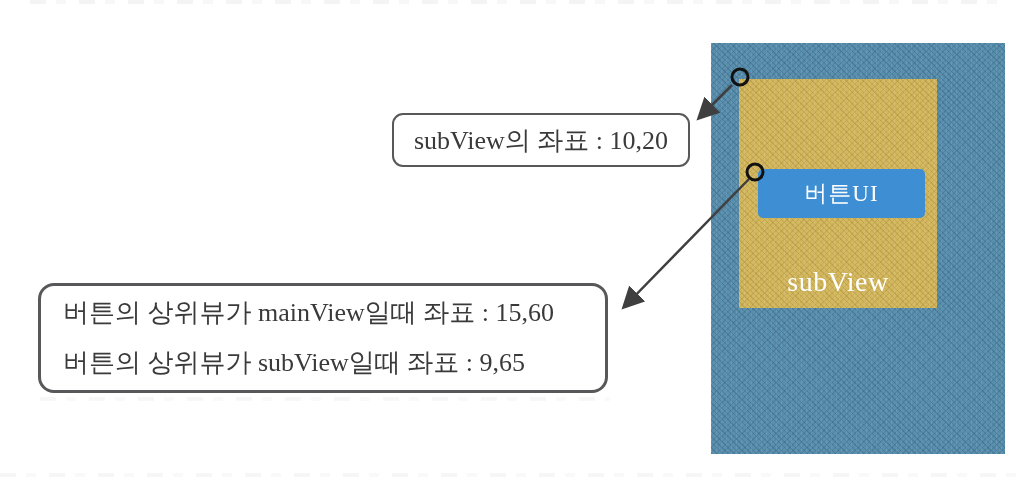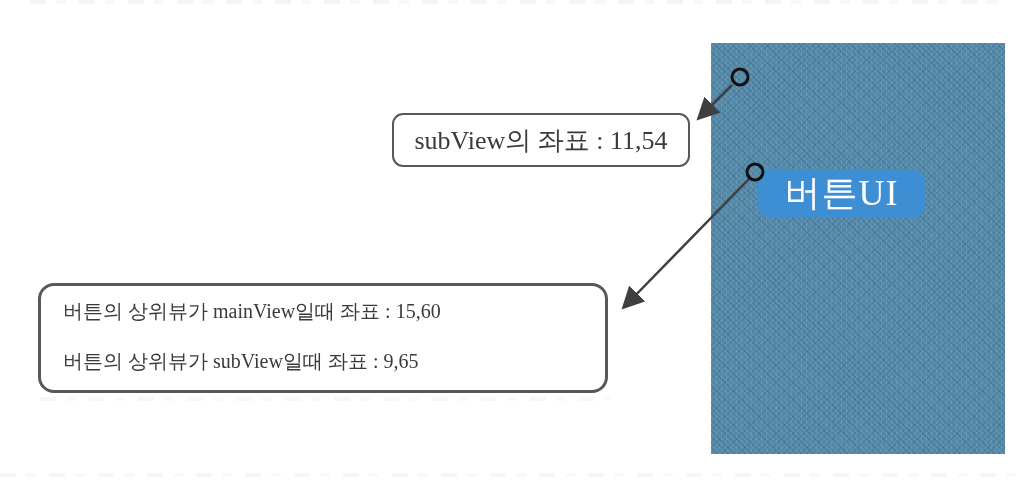--- a/index.html
+++ b/index.html
@@ -43,26 +43,26 @@
     text-align: center;
     color: #ffffff;
     font-size: 28px;
     letter-spacing: 0.5px;
   }
   .button-ui {
     position: absolute;
     left: 758px; top: 169px;
     width: 167px; height: 49px;
     background: #3d8ed2;
-    border-radius: 13px;
+    border-radius: 5px;
     display: flex;
     align-items: center;
     justify-content: center;
     color: #ffffff;
-    font-size: 36px;
+    font-size: 23px;
     letter-spacing: 1px;
   }
 
   
   .callout {
     position: absolute;
     background: #ffffff;
     border: 3px solid #58585a;
     color: #3a3a3a;
     box-sizing: border-box;
@@ -77,23 +77,23 @@
     justify-content: center;
     font-size: 26px;
     white-space: nowrap;
   }
   .callout-button {
     left: 38px; top: 283px;
     width: 570px; height: 110px;
     border-radius: 16px;
     display: flex;
     flex-direction: column;
-    justify-content: flex-start;
+    justify-content: center;
     padding-left: 22px;
-    font-size: 20px;
+    font-size: 26px;
     line-height: 50px;
     white-space: nowrap;
   }
 
   
   .overlay {
     position: absolute;
     left: 0; top: 0;
     width: 1024px; height: 480px;
     pointer-events: none;
@@ -116,24 +116,27 @@
 <body>
 
 <div class="stage">
 
   <div class="artifact artifact-top"></div>
   <div class="artifact artifact-middle"></div>
   <div class="artifact artifact-bottom"></div>
 
   <div class="main-view"></div>
 
+  <div class="sub-view">
+    <div class="sub-view-label">subView</div>
+  </div>
 
   <div class="button-ui">버튼UI</div>
 
-  <div class="callout callout-subview">subView의 좌표 : 11,54</div>
+  <div class="callout callout-subview">subView의 좌표 : 10,20</div>
 
   <div class="callout callout-button">
     <div>버튼의 상위뷰가 mainView일때 좌표 : 15,60</div>
     <div>버튼의 상위뷰가 subView일때 좌표 : 9,65</div>
   </div>
 
   <svg class="overlay" viewBox="0 0 1024 480" xmlns="http://www.w3.org/2000/svg">
     <defs>
       <marker id="arrowhead" markerWidth="9" markerHeight="9" refX="7" refY="4.5" orient="auto">
         <path d="M0,0 L9,4.5 L0,9 z" fill="#3f3f3f"></path>

